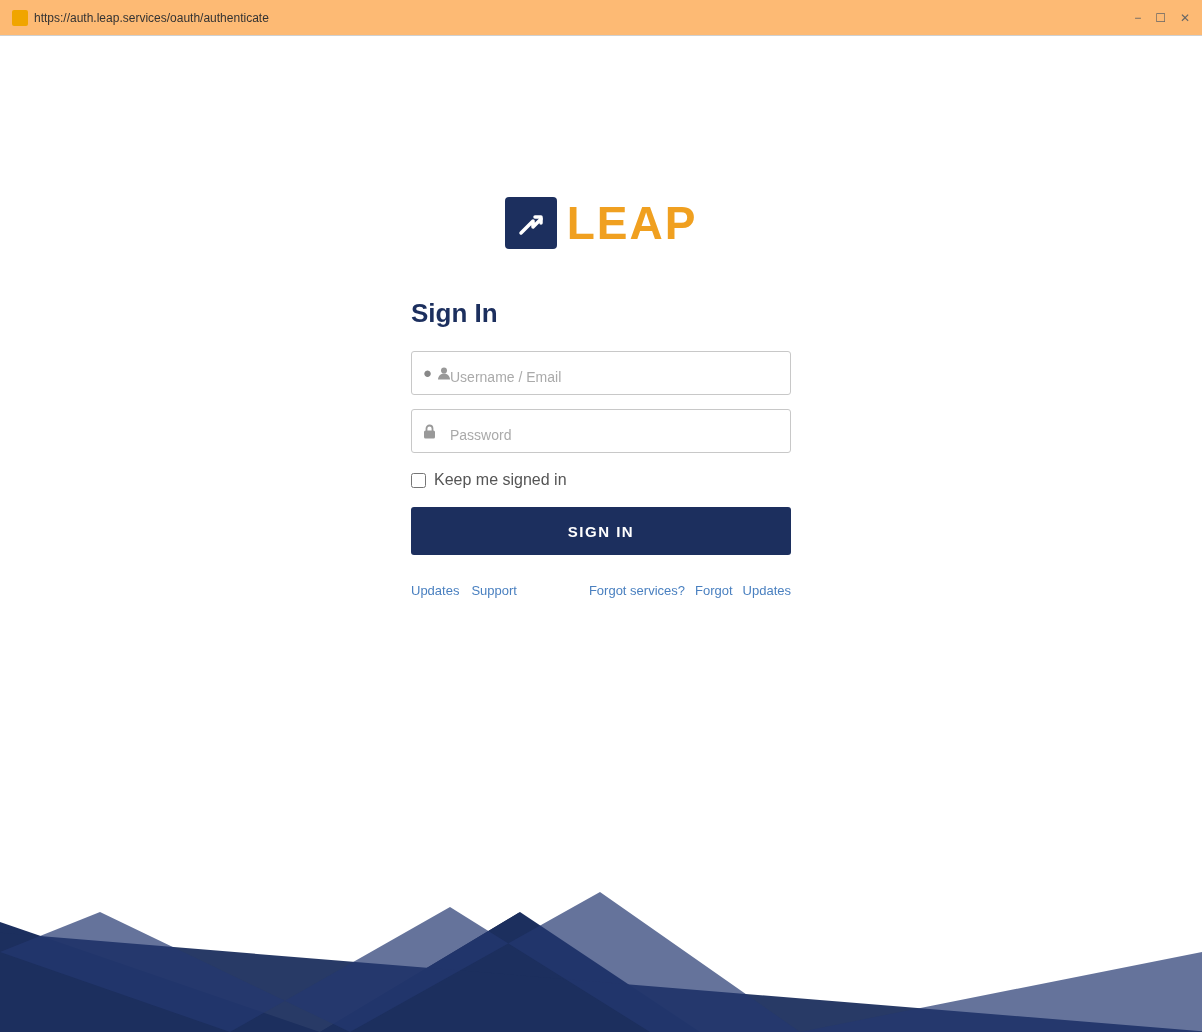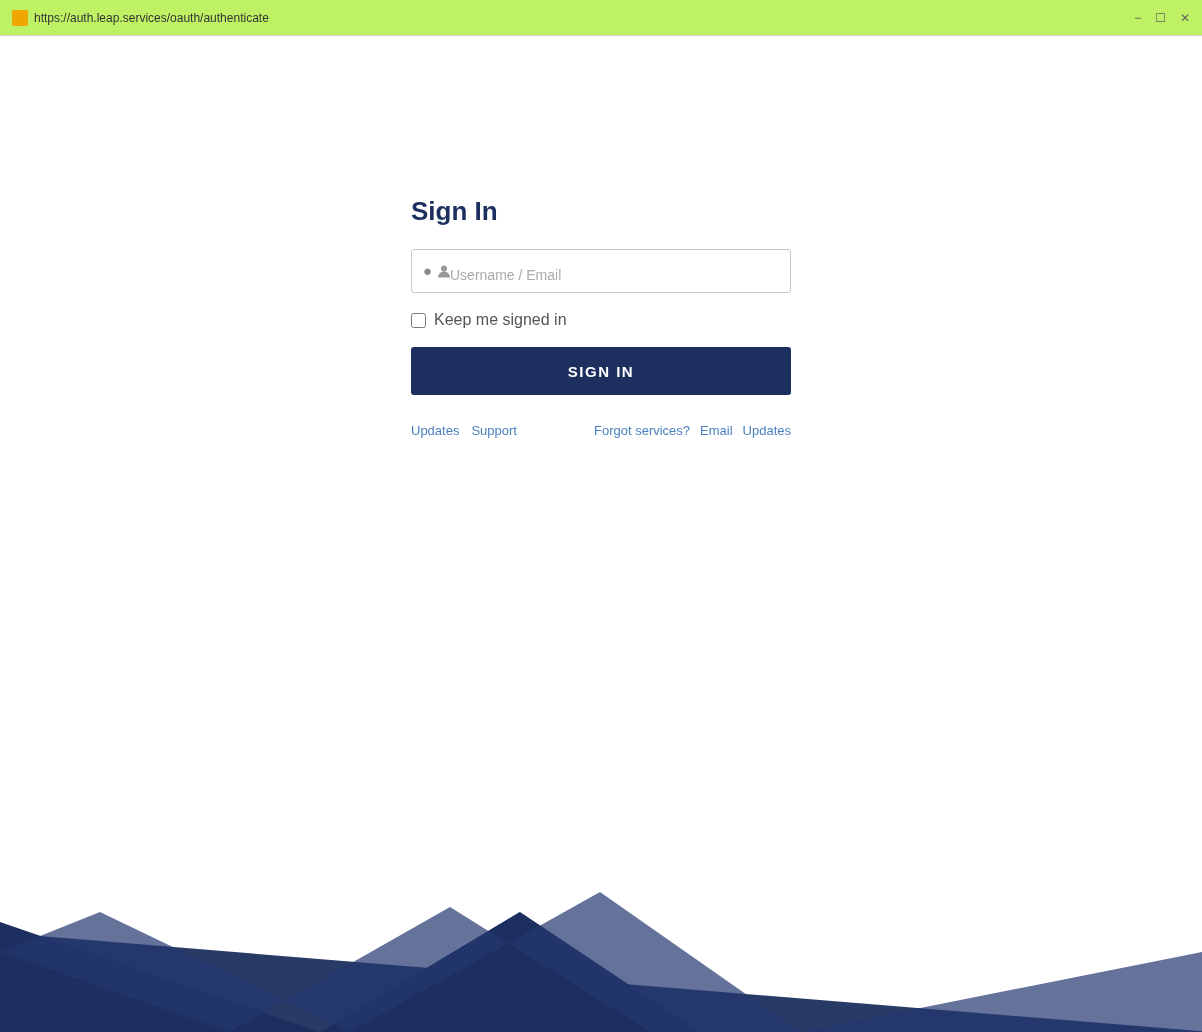--- a/index.html
+++ b/index.html
@@ -8,21 +8,21 @@
       font-family: Arial, sans-serif;
       background: #f0f0f0;
       width: 1202px;
       height: 1032px;
       overflow: hidden;
       position: relative;
     }
 
     
     .browser-chrome {
-      background: #bef264;
+      background: #fdba74;
       height: 36px;
       display: flex;
       align-items: center;
       padding: 0 12px;
       border-bottom: 1px solid #d0d0d0;
       position: relative;
       z-index: 10;
     }
 
     .browser-favicon {
@@ -232,50 +232,69 @@
     <span class="browser-control">−</span>
     <span class="browser-control">☐</span>
     <span class="browser-control">✕</span>
   </div>
 </div>
 
 <div class="page-content">
 
   <div class="login-container">
 
+    <div class="logo-area">
+      <div class="logo-icon">
+        <svg viewBox="0 0 32 32" fill="none" xmlns="http://www.w3.org/2000/svg">
+
+          <polyline points="6,26 18,14 18,20 26,12" stroke="white" stroke-width="3.5" stroke-linejoin="round" stroke-linecap="round" fill="none"></polyline>
+          <polyline points="20,10 26,10 26,16" stroke="white" stroke-width="3.5" stroke-linejoin="round" stroke-linecap="round" fill="none"></polyline>
+        </svg>
+      </div>
+      <span class="logo-text">LEAP</span>
+    </div>
 
     <h1 class="sign-in-heading">Sign In</h1>
 
     <div class="input-wrapper">
       <span class="input-icon">●
         
         <svg width="16" height="16" viewBox="0 0 16 16" fill="#999" xmlns="http://www.w3.org/2000/svg" style="vertical-align:middle; margin-top:-2px;">
           <circle cx="8" cy="5" r="3" fill="#999"></circle>
           <path d="M2 14c0-3.3 2.7-6 6-6s6 2.7 6 6" fill="#999"></path>
         </svg>
       </span>
       <input type="text" class="form-input" style="padding-left: 38px;" placeholder="Username / Email">
     </div>
 
+    <div class="input-wrapper">
+      <span class="input-icon" style="left:11px;">
+        <svg width="15" height="16" viewBox="0 0 15 16" fill="none" xmlns="http://www.w3.org/2000/svg" style="vertical-align:middle; margin-top:-2px;">
+          <rect x="2" y="7" width="11" height="8" rx="1.5" fill="#999"></rect>
+          <path d="M4.5 7V5a3 3 0 016 0v2" stroke="#999" stroke-width="1.8" fill="none" stroke-linecap="round"></path>
+        </svg>
+      </span>
+      <input type="password" class="form-input" style="padding-left: 38px;" placeholder="Password">
+    </div>
 
     <div class="checkbox-row">
       <input type="checkbox" class="keep-signed-checkbox" id="keep-signed" style="">
       <label for="keep-signed" class="keep-signed-label">Keep me signed in</label>
     </div>
 
     <button class="sign-in-button">SIGN IN</button>
 
     <div class="footer-links">
       <div class="footer-left">
         <a class="footer-link" href="#">Updates</a>
         <a class="footer-link" href="#">Support</a>
       </div>
       <div class="footer-right">
         <a class="footer-link" href="#">Forgot services?</a>
-        <a class="footer-link" href="#">Email</a>
+        <a class="footer-link" href="#">Forgot</a>
         <a class="footer-link" href="#">Updates</a>
       </div>
     </div>
 
   </div>
 
   <svg class="bottom-decoration" viewBox="0 0 1202 200" preserveAspectRatio="none" xmlns="http://www.w3.org/2000/svg">
 
     <polygon points="0,200 0,90 320,200" fill="#1c2f5e"></polygon>
     <polygon points="0,200 320,200 520,80 420,200" fill="#162548"></polygon>

